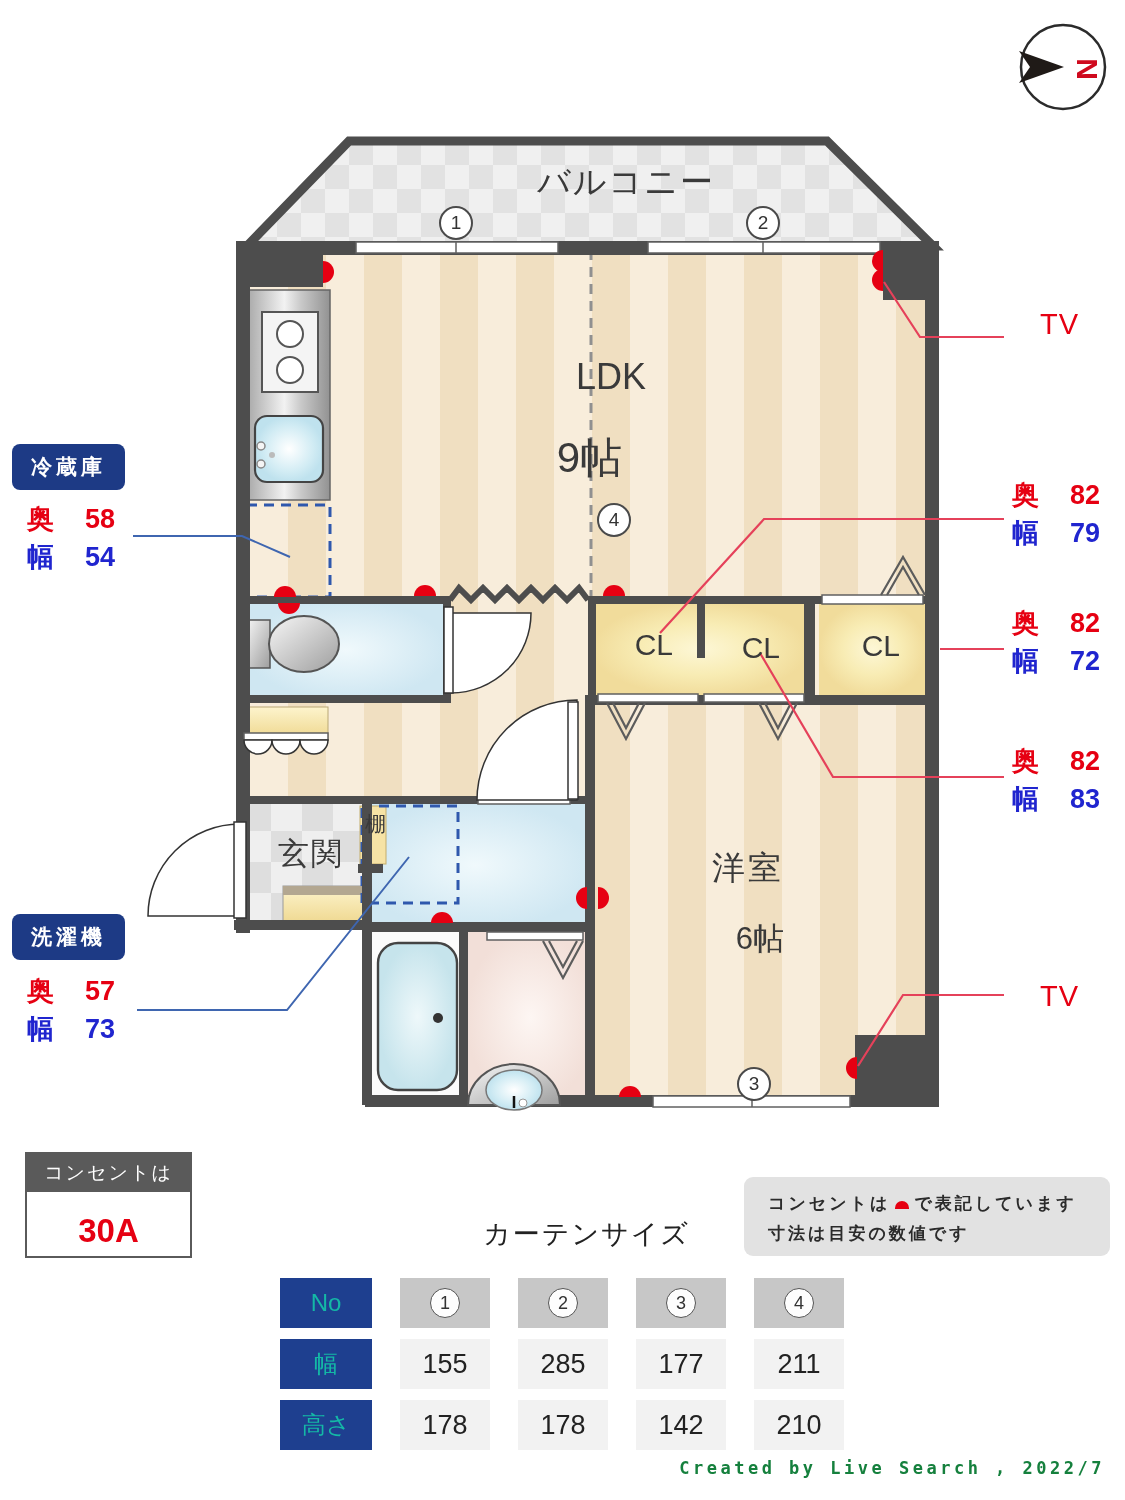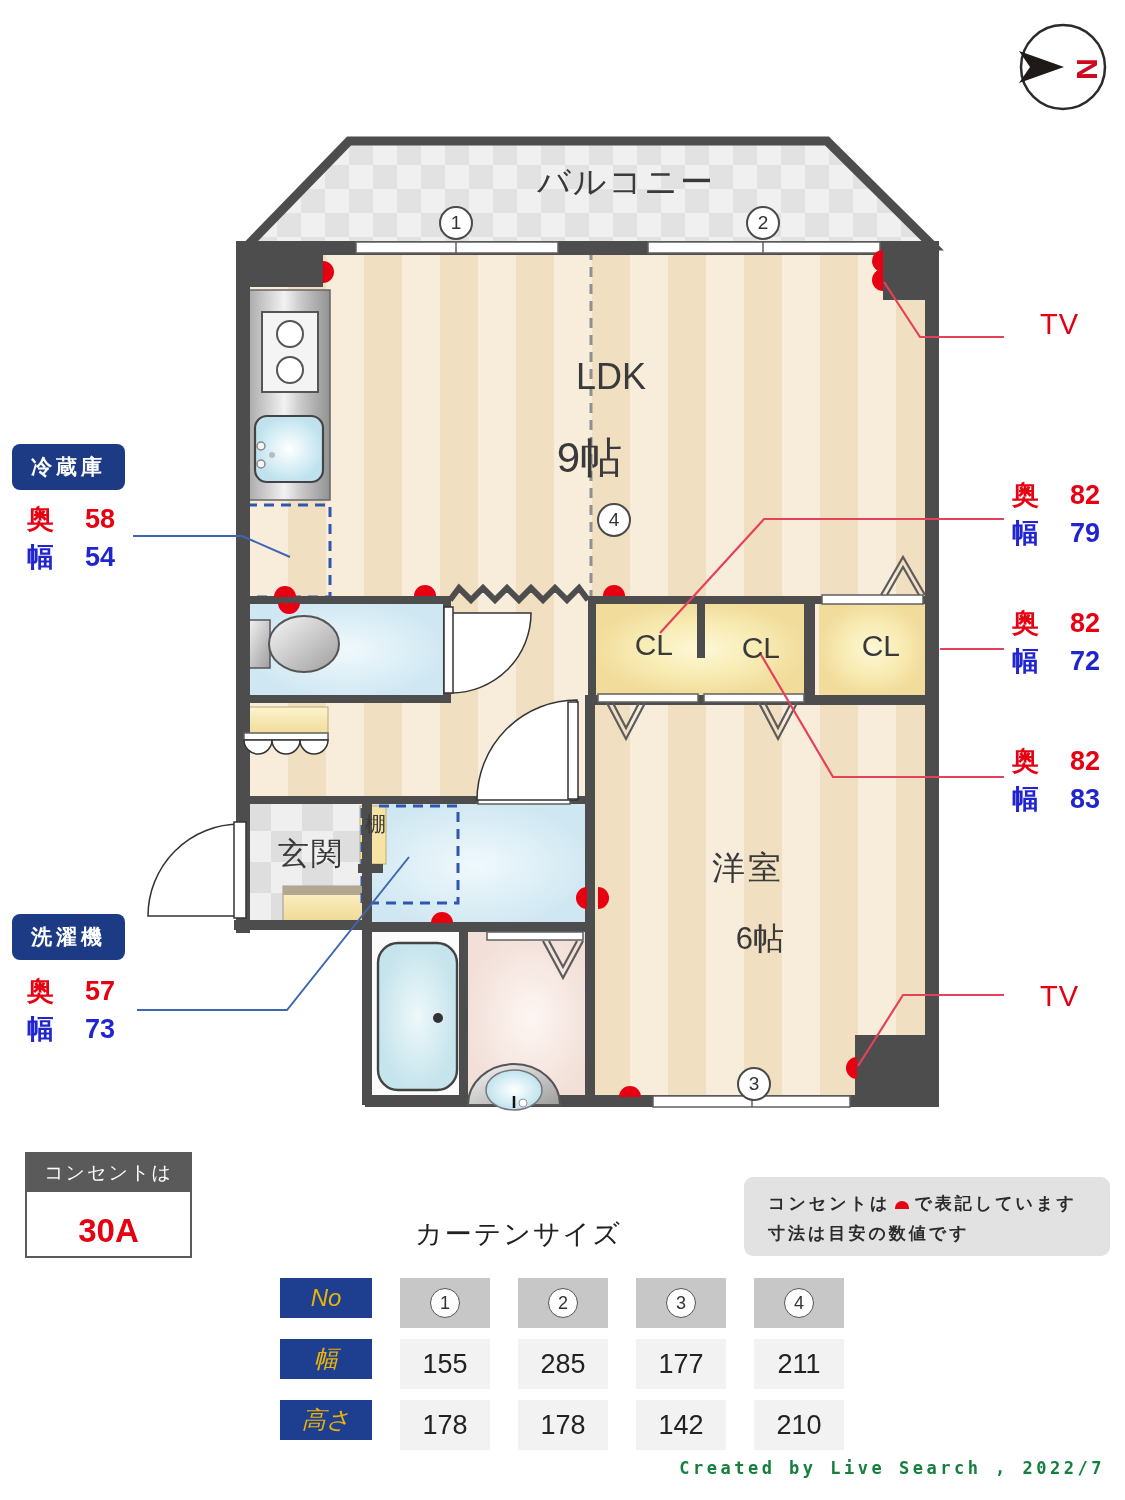--- a/index.html
+++ b/index.html
@@ -20,23 +20,23 @@
   .dim-row .vl{min-width:46px;}
   .red{color:#e60012;}
   .blue{color:#2025cf;}
   .breaker{position:absolute;left:25px;top:1152px;width:167px;border:2px solid #5a5a5a;background:#fff;box-sizing:border-box;}
   .breaker .hd{background:#5a5a5a;color:#fff;text-align:center;font-size:19px;letter-spacing:2px;padding:6px 0;}
   .breaker .val{color:#e60012;text-align:center;font-size:33px;font-weight:600;padding:20px 0 6px;border-radius:17px;}
   .note{position:absolute;left:744px;top:1166px;width:366px;height:79px;background:#e2e2e2;border-radius:9px;
         box-sizing:border-box;padding:12px 0 0 24px;font-size:17px;font-weight:bold;letter-spacing:3px;
         color:#2b2b2b;line-height:30px;margin-top:11px;}
   .dome{display:inline-block;width:14px;height:8px;background:#e60012;border-radius:14px 14px 0 0;margin:0 5px;}
-  .ctitle{position:absolute;left:415px;top:1216px;width:260px;text-align:left;font-size:27px;color:#222;letter-spacing:2px;}
+  .ctitle{position:absolute;left:430px;top:1216px;width:260px;text-align:right;font-size:27px;color:#222;letter-spacing:2px;}
   .tbl{position:absolute;left:280px;top:1278px;display:grid;grid-template-columns:92px repeat(4,90px);gap:11px 28px;}
-  .tbl .lab{background:#1e3f8f;color:#eab308;display:flex;align-items:center;justify-content:center;font-size:24px;height:40px;font-style:italic;}
+  .tbl .lab{background:#1e3f8f;color:#14b8a6;display:flex;align-items:center;justify-content:center;font-size:24px;height:50px;}
   .tbl .hdr{background:#c7c7c7;display:flex;align-items:center;justify-content:center;height:50px;}
   .tbl .circ{width:30px;height:30px;background:#fdfdfd;border:1.5px solid #555;border-radius:50%;
              display:flex;align-items:center;justify-content:center;font-size:18px;color:#333;box-sizing:border-box;}
   .tbl .val{background:#f2f2f2;display:flex;align-items:center;justify-content:center;font-size:27px;color:#222;height:50px;}
   .credit{position:absolute;right:20px;top:1458px;font-family:"DejaVu Sans Mono",monospace;font-weight:bold;
           font-size:17px;letter-spacing:3.5px;color:#15803d;}
   .north{position:absolute;left:1072px;top:52px;width:30px;text-align:center;font-size:30px;font-weight:bold;
          color:#cf0a1e;transform:rotate(90deg);}
 </style>
 </head>

